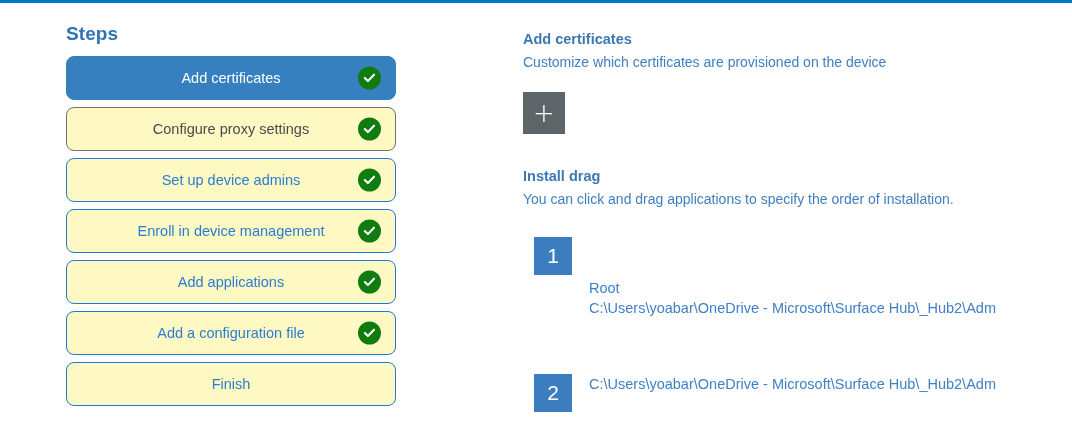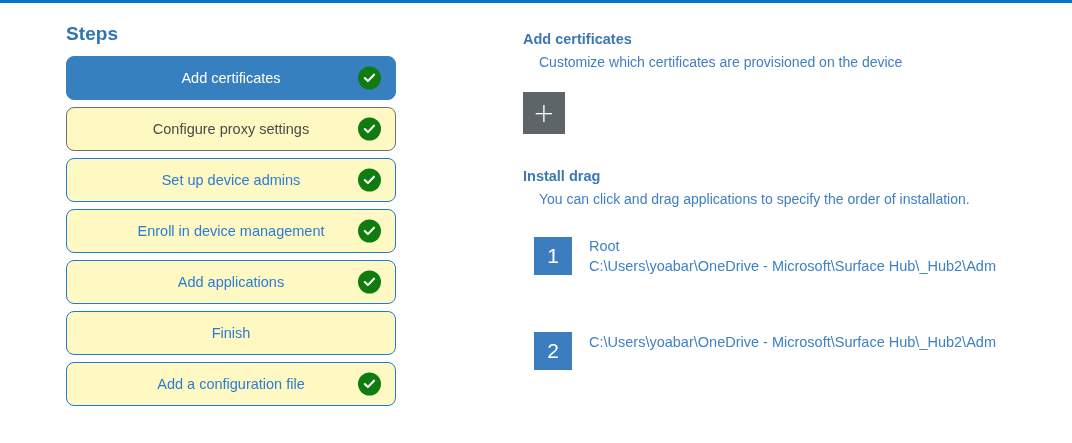--- a/index.html
+++ b/index.html
@@ -102,21 +102,20 @@
     font-size: 14.5px;
     font-weight: bold;
     color: #3c78b4;
     line-height: 19px;
   }
   .section-sub {
     font-size: 14px;
     color: #3f7fc1;
     line-height: 19px;
     margin-top: 4px;
-    margin-left: 16px;
   }
 
   .add-row {
     display: flex;
     align-items: flex-start;
     margin-top: 20px;
     cursor: pointer;
   }
   .plus-box {
     width: 42px;
@@ -160,20 +159,21 @@
     line-height: 38px;
     text-align: center;
     flex: 0 0 auto;
     margin-left: 11px;
   }
   .order-text { margin-left: 17px; }
   .order-name {
     font-size: 14.5px;
     color: #3f80c6;
     line-height: 19px;
+    margin-top: 42px;
   }
   .order-path {
     font-size: 14.5px;
     color: #3f80c6;
     line-height: 20px;
     white-space: nowrap;
   }
 </style>
 </head>
 <body>
@@ -220,29 +220,29 @@
         </div>
         <div class="step">
           <div class="step-label">Add applications</div>
           <div class="check">
             <svg width="13" height="13" viewBox="0 0 13 13" aria-hidden="true">
               <path d="M1.8 6.6 L4.9 9.6 L11 3.2" fill="none" stroke="#ffffff" stroke-width="2.1" stroke-linecap="round" stroke-linejoin="round"></path>
             </svg>
           </div>
         </div>
         <div class="step">
+          <div class="step-label">Add a configuration file</div>
+          <div class="check">
+            <svg width="13" height="13" viewBox="0 0 13 13" aria-hidden="true">
+              <path d="M1.8 6.6 L4.9 9.6 L11 3.2" fill="none" stroke="#ffffff" stroke-width="2.1" stroke-linecap="round" stroke-linejoin="round"></path>
+            </svg>
+          </div>
+        </div>
+        <div class="step">
           <div class="step-label">Finish</div>
-        </div>
-        <div class="step">
-          <div class="step-label">Add a configuration file</div>
-          <div class="check">
-            <svg width="13" height="13" viewBox="0 0 13 13" aria-hidden="true">
-              <path d="M1.8 6.6 L4.9 9.6 L11 3.2" fill="none" stroke="#ffffff" stroke-width="2.1" stroke-linecap="round" stroke-linejoin="round"></path>
-            </svg>
-          </div>
         </div>
       </div>
   </div>
 
   <div class="detail-panel">
 
     <div class="section-head">Add certificates</div>
 
     <div class="section-sub">Customize which certificates are provisioned on the device</div>
 

